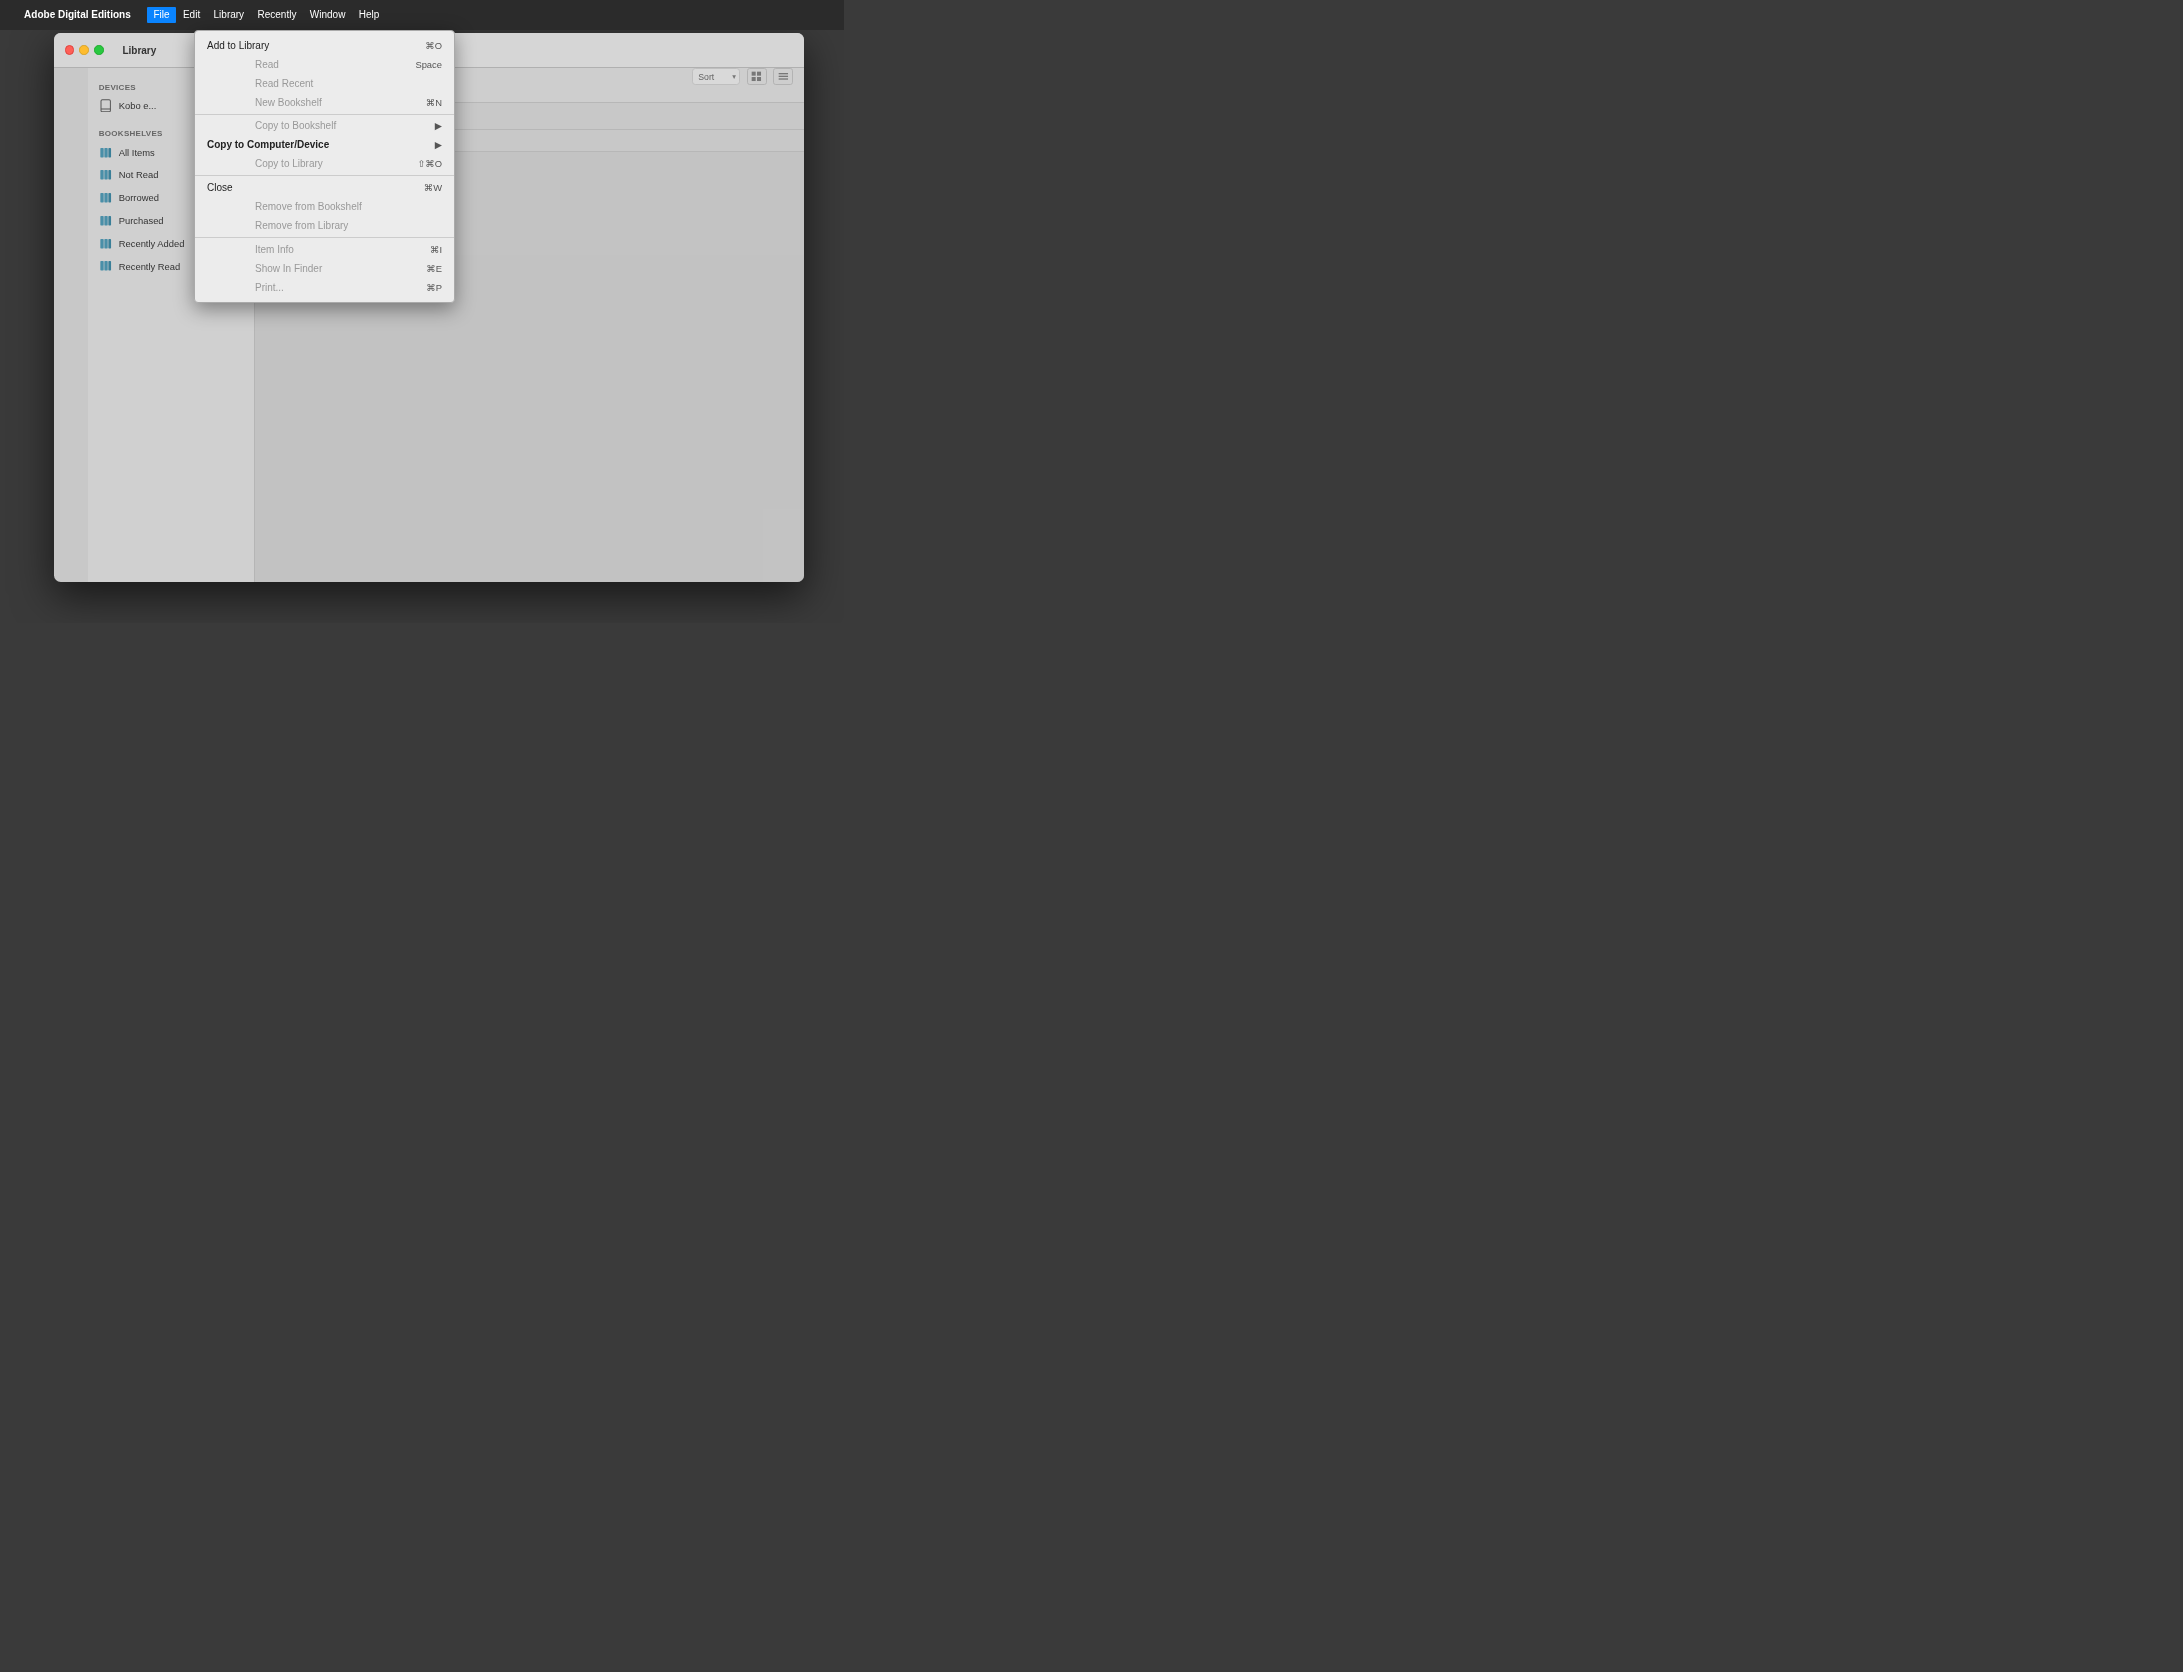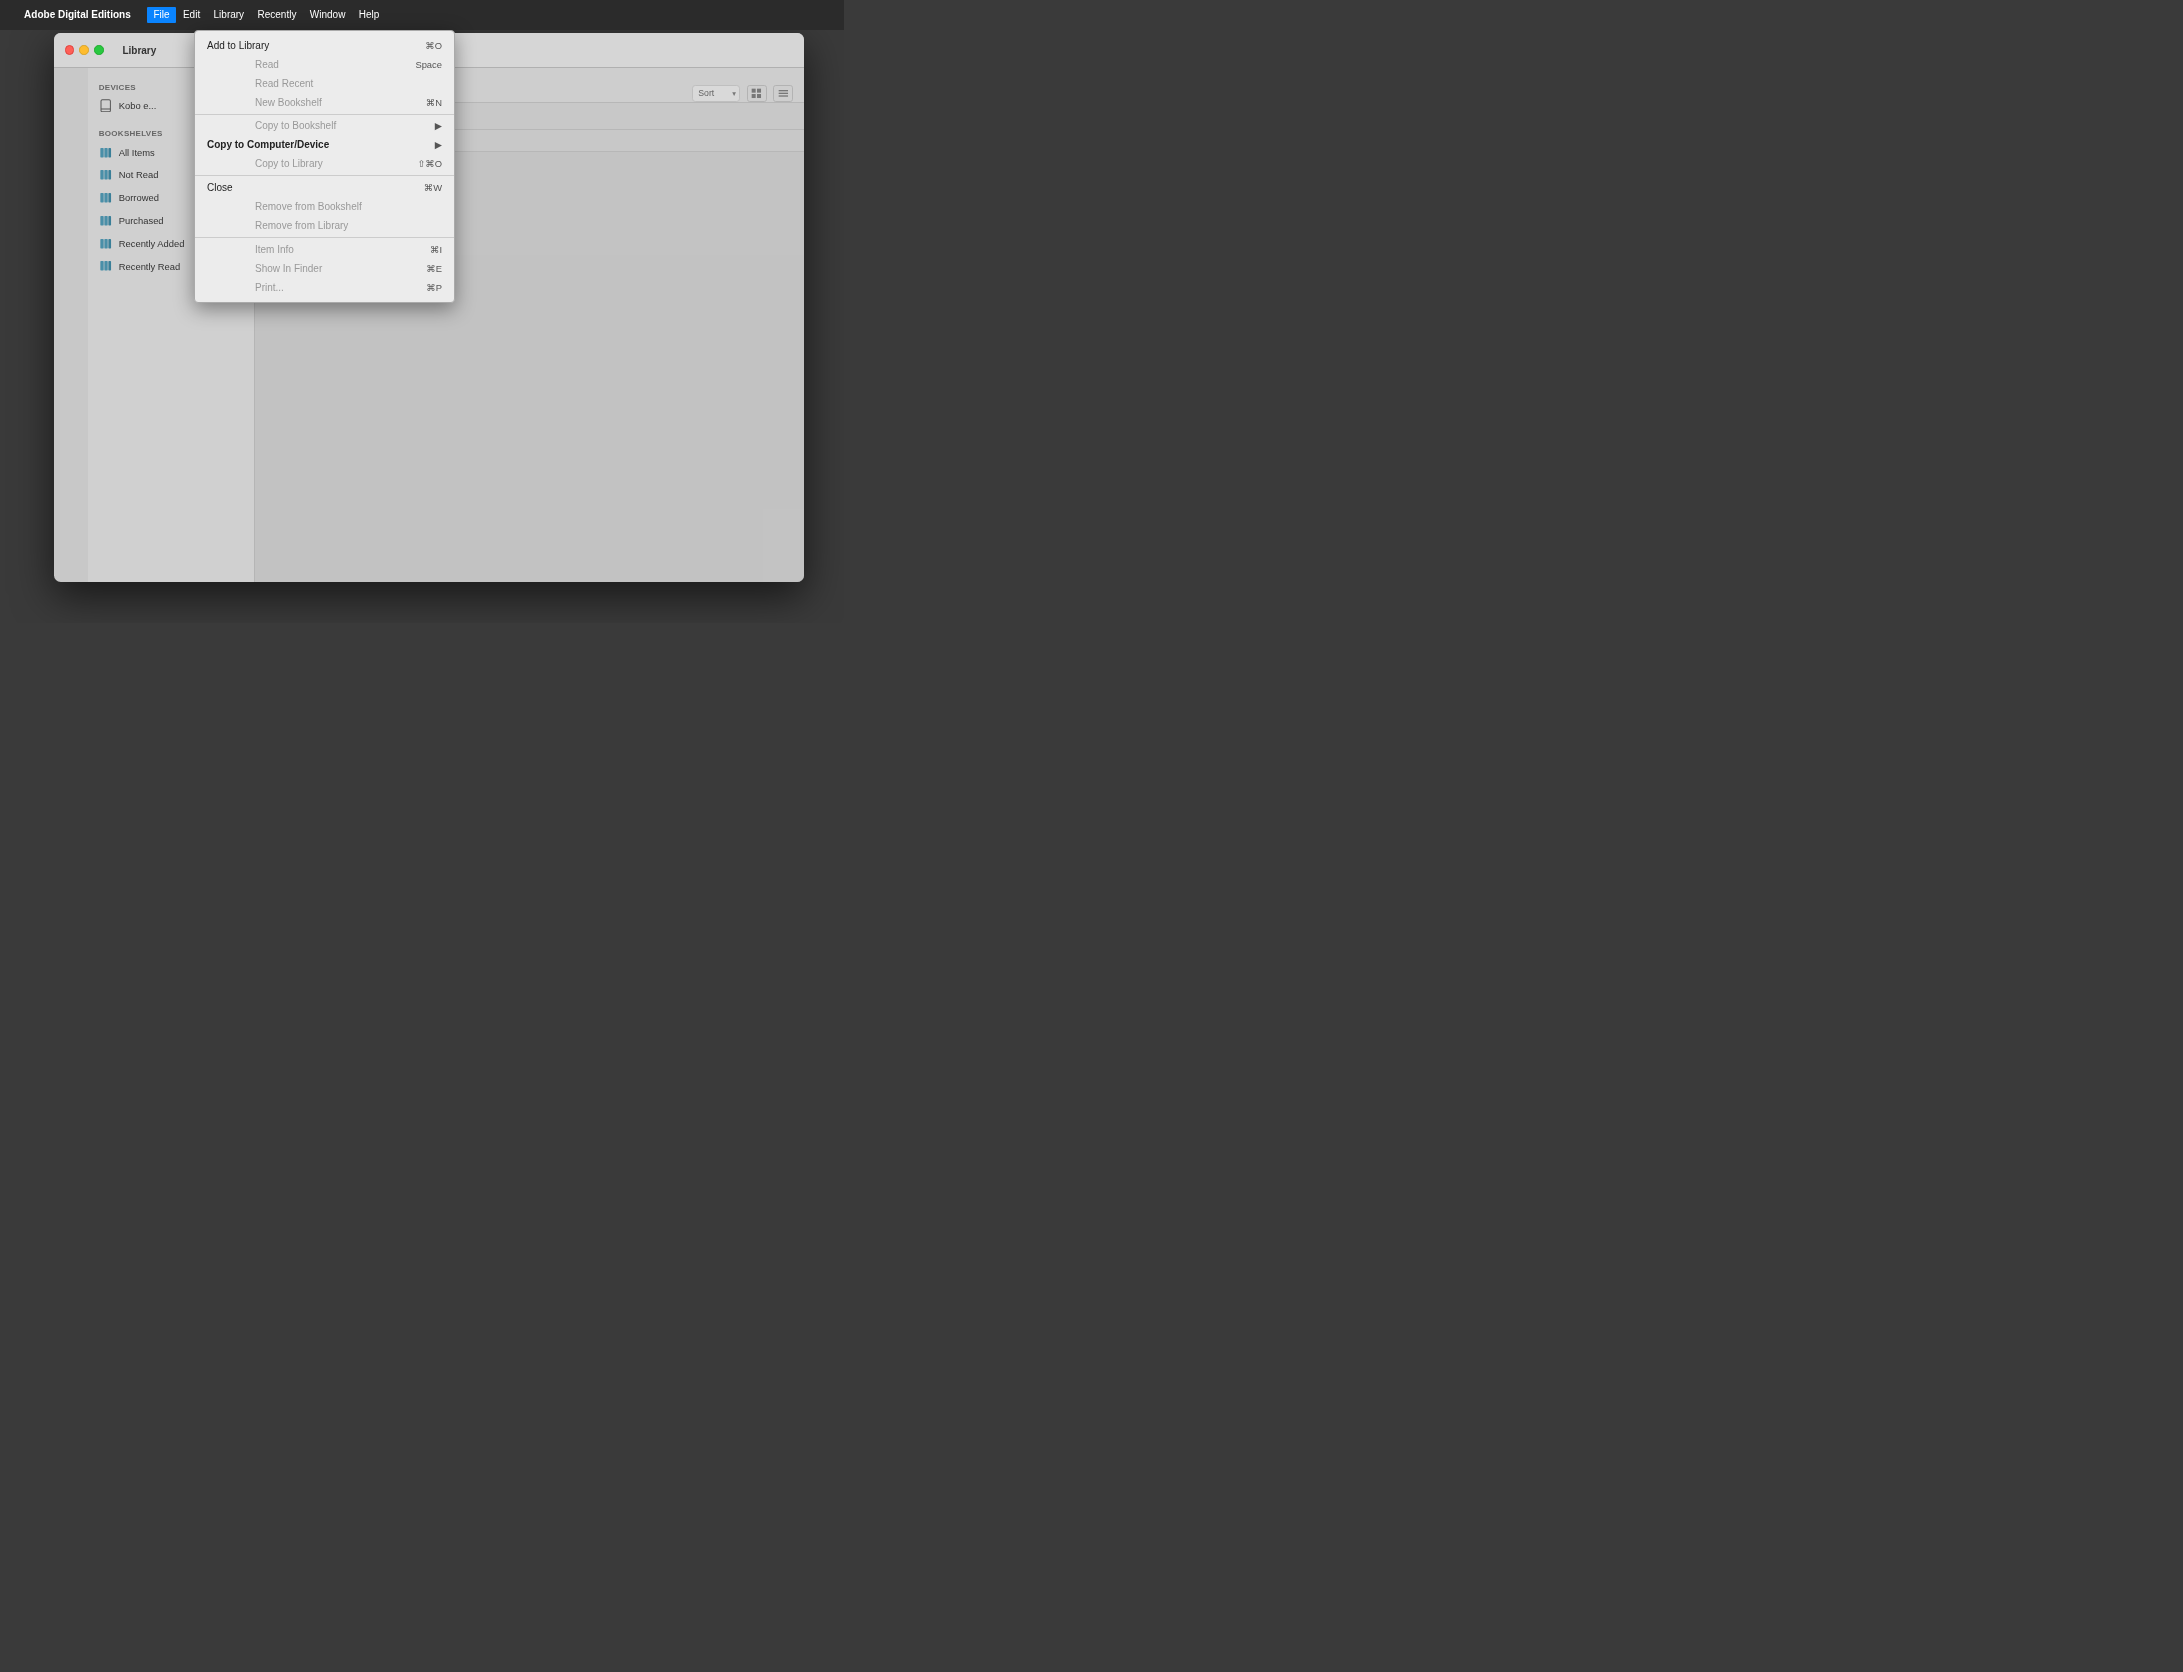--- a/index.html
+++ b/index.html
@@ -175,21 +175,21 @@
       display: flex;
       flex-direction: column;
       opacity: 0.7;
     }
 
     .toolbar {
       height: 35px;
       background: #d0d0d0;
       border-bottom: 0.7px solid #b0b0b0;
       display: flex;
-      align-items: flex-end;
+      align-items: flex-start;
       padding: 0 10.7px;
       gap: 6.7px;
     }
 
     .toolbar-gear {
       font-size: 12px;
       color: #555;
       cursor: pointer;
     }
 

